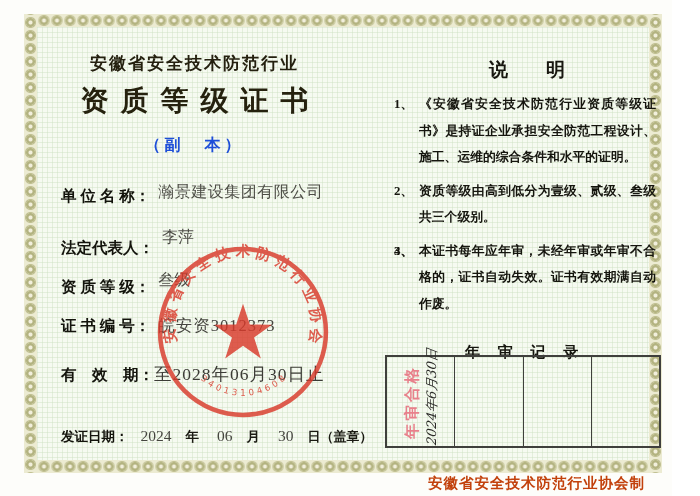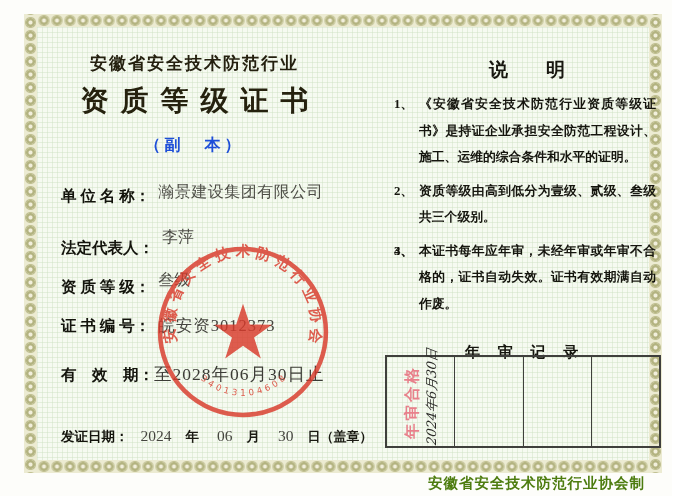--- a/index.html
+++ b/index.html
@@ -60,21 +60,21 @@
                 border:2px solid #3f3f3c;display:flex;background:transparent;}
   .review-cell{flex:1;border-right:1.5px solid #3f3f3c;position:relative;}
   .review-cell:last-child{border-right:none;}
   .stamp-box{position:absolute;left:50%;top:50%;width:86px;
              transform:translate(-50%,-50%) rotate(-90deg);text-align:center;}
   .stamp-result{font-size:15.5px;font-weight:bold;color:#e8808b;letter-spacing:3px;
                 white-space:nowrap;}
   .stamp-date{font-size:13px;font-style:italic;color:#2b2b28;white-space:nowrap;
               font-family:"DejaVu Serif","Liberation Serif",serif;transform:skewX(-8deg);}
   .footer{position:absolute;left:428px;top:474px;font-size:14.5px;font-weight:bold;
-          color:#4d7c0f;letter-spacing:1px;}
+          color:#c2410c;letter-spacing:1px;}
 </style>
 </head>
 <body>
 
 <div class="page">
 
   <div class="inner"></div>
   <div class="frame top"></div>
   <div class="frame bottom"></div>
   <div class="frame left"></div>

